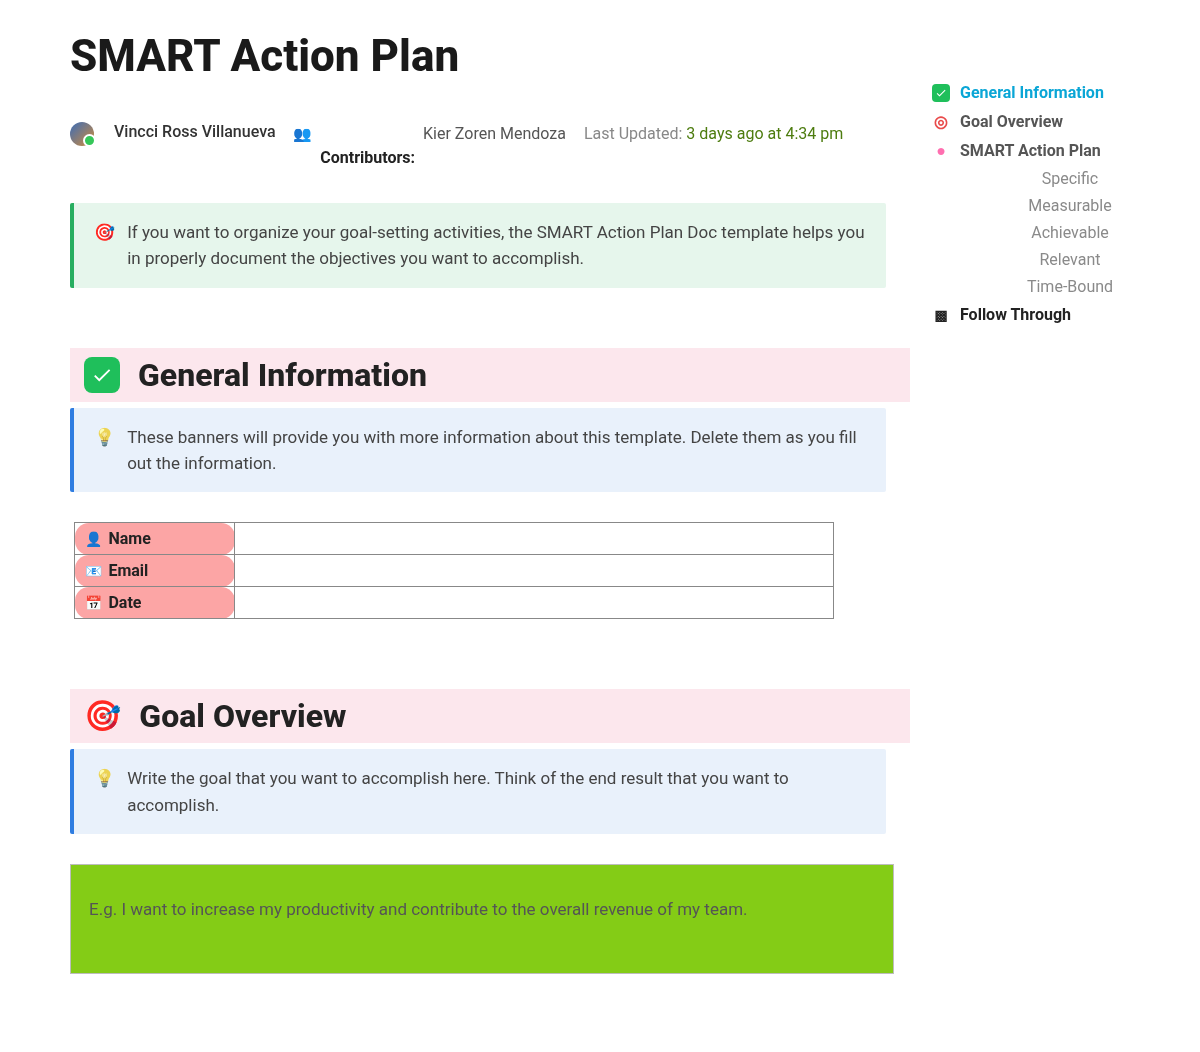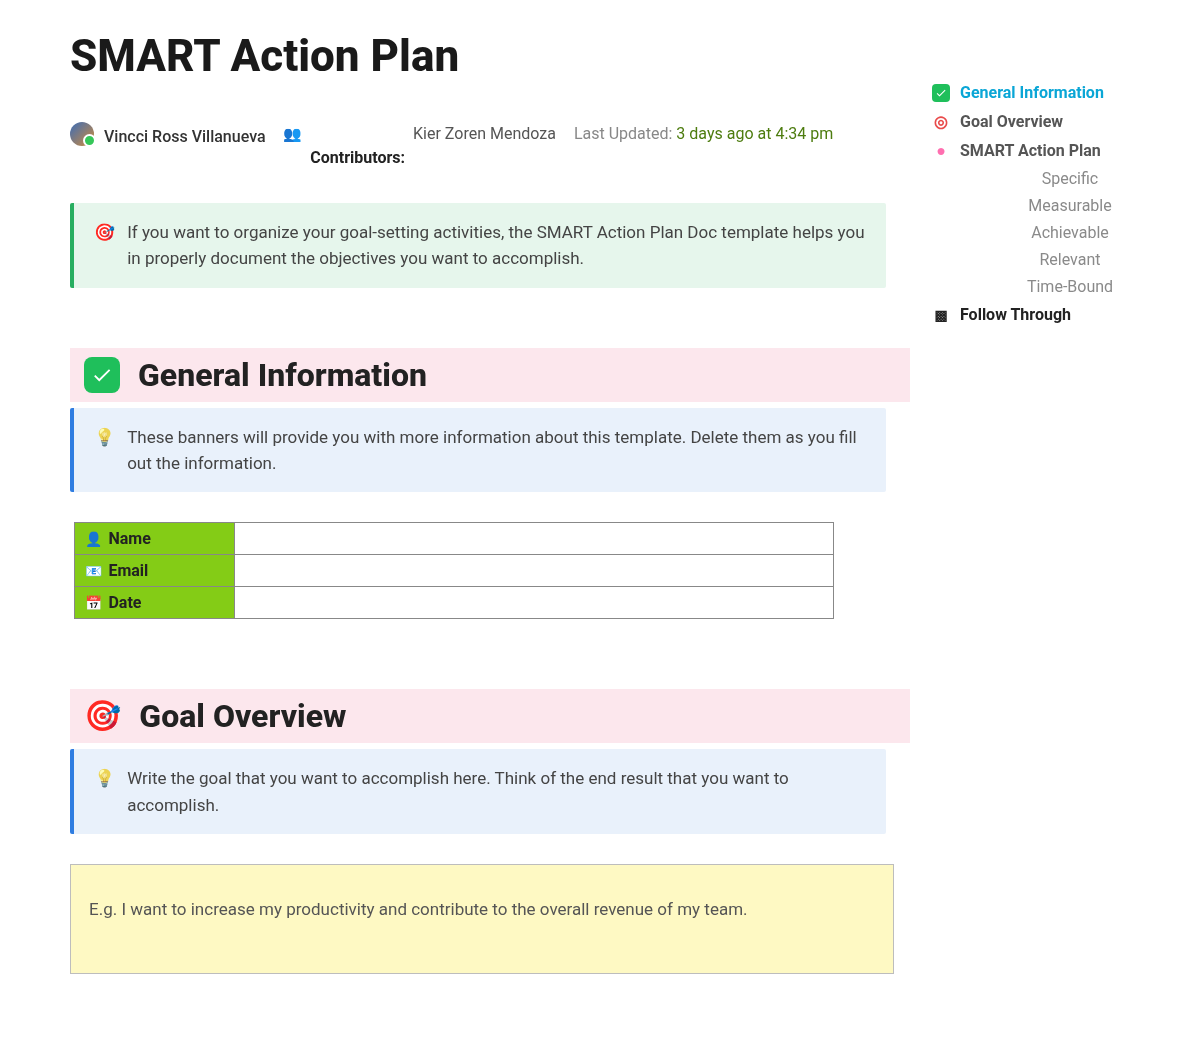--- a/index.html
+++ b/index.html
@@ -31,21 +31,21 @@
     width: 24px; height: 24px; border-radius: 50%;
     background: linear-gradient(135deg,#3b6cb7,#d28c3a);
     position: relative;
     margin-right: 2px;
   }
   .avatar::after {
     content:""; position:absolute; right:-2px; bottom:-1px;
     width:9px; height:9px; border-radius:50%; background:#35c759;
     border:2px solid #fff;
   }
-  .author { color:#333; font-weight:500; display:flex; align-items:flex-end; gap:8px;}
+  .author { color:#333; font-weight:500; display:flex; align-items:flex-start; gap:18px;}
   .contrib { color:#333; display:flex; align-items:center; gap:8px;}
   .contrib .label-strong { font-weight:700; color:#222;margin-top:48px; }
   .contrib .names { color:#555; }
   .people-icon { font-size:15px; color:#444; }
   .updated { color:#888; }
   .updated .time { color:#4d7c0f; }
   .callout {
     border-left: 4px solid;
     padding: 16px 20px;
     border-radius: 2px;
@@ -85,29 +85,30 @@
     width: 760px;
     margin: 14px 0 70px 4px;
   }
   table.info td {
     border:1px solid #888;
     height:32px;
     padding:4px 10px;
     font-size:16px;
   }
   table.info td.label {
-    background:#84cc16;
+    background:#fca5a5;
     width:160px;
     font-weight:700;
     color:#222;
+    border-radius:14px;
   }
   table.info td.label .cell-emoji { margin-right:6px; font-size:14px;}
   .goal-box {
     border:1px solid #bdbdbd;
-    background:#fef9c3;
+    background:#84cc16;
     padding:34px 18px;
     font-size:17px;
     color:#555;
     margin:18px 16px 0 0;
     min-height:110px;
   }
   
   .sidebar {
     padding: 78px 0 0 22px;
     font-size:16px;

